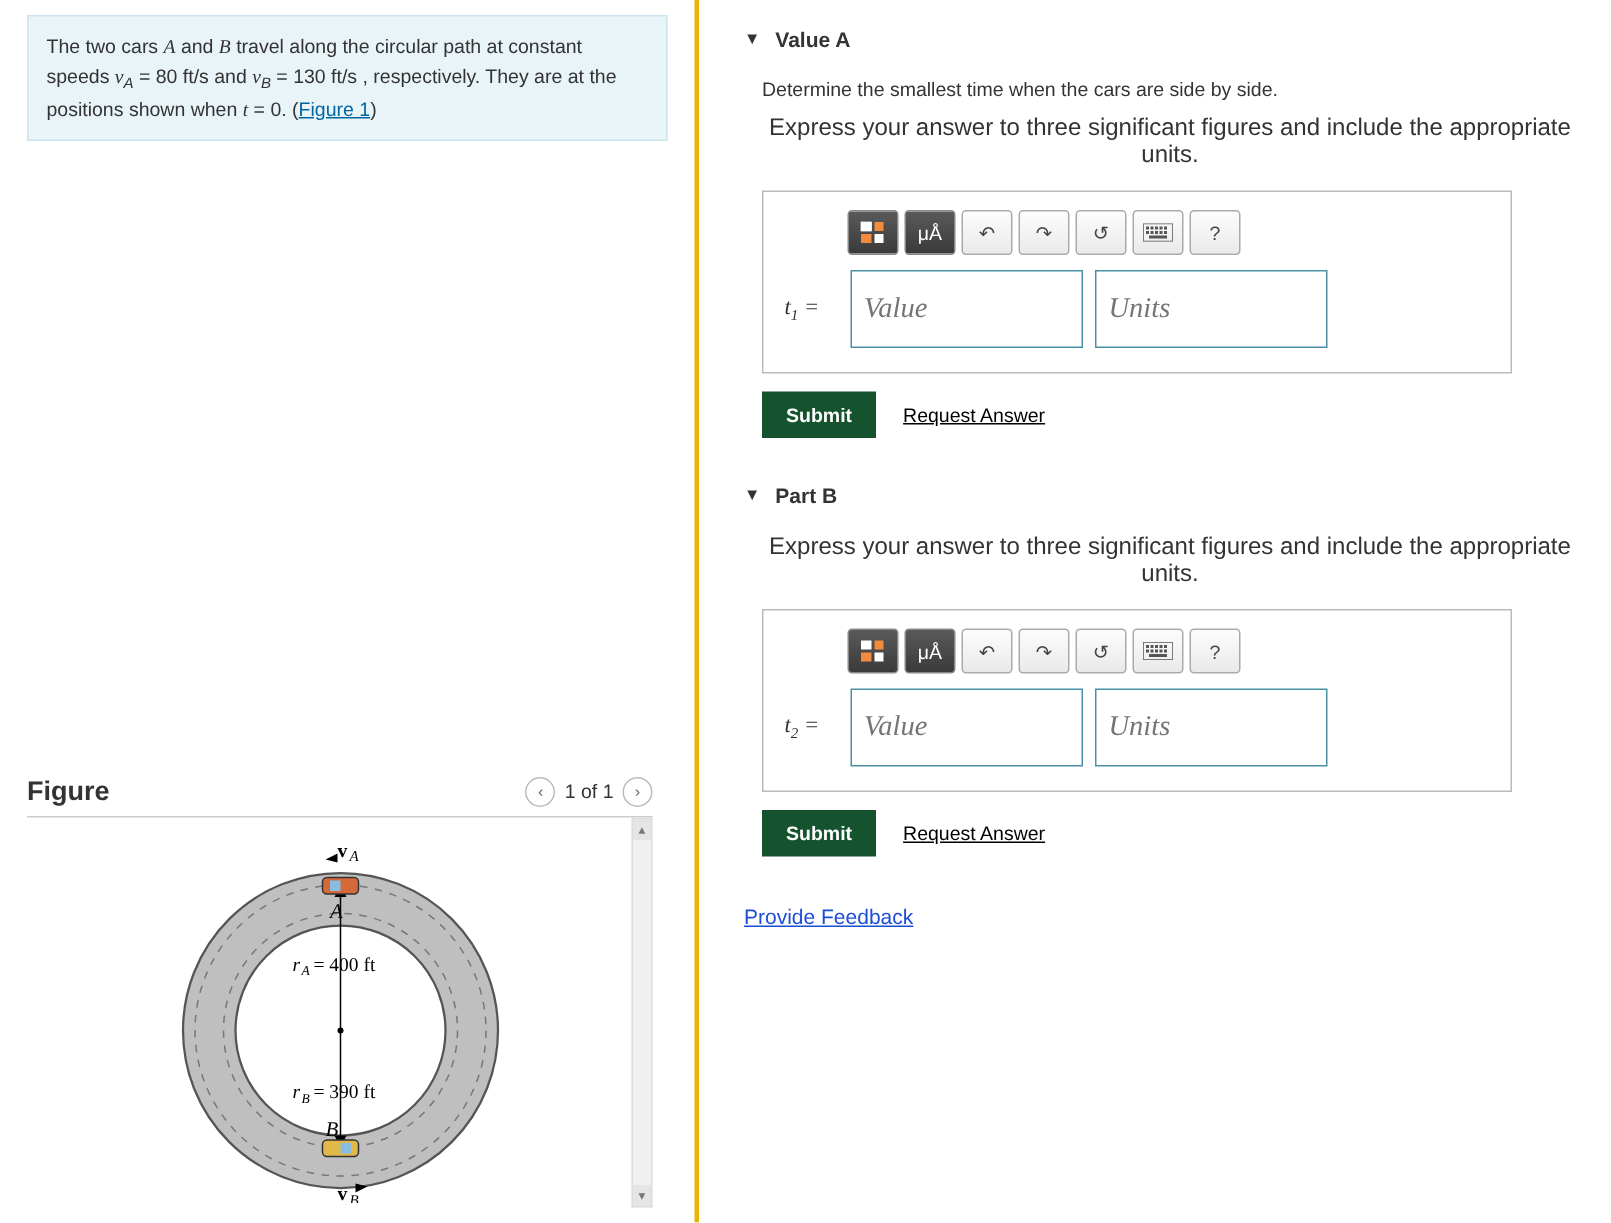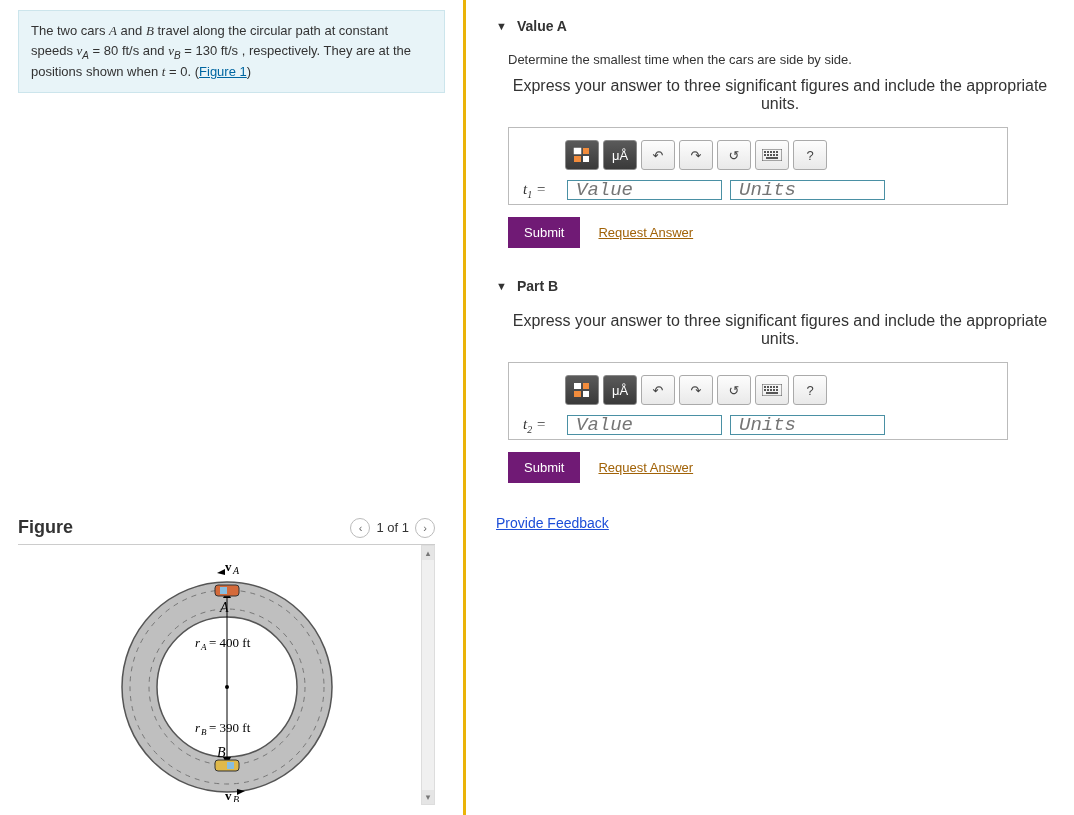--- a/index.html
+++ b/index.html
@@ -20,34 +20,34 @@
   .scroll-ind { position: absolute; right: 0; top: 0; bottom: 0; width: 14px; background: #f0f0f0; border: 1px solid #ddd; }
   .scroll-up, .scroll-down { position: absolute; left: 0; right: 0; height: 14px; background: #e5e5e5; display:flex; align-items:center; justify-content:center; font-size:9px; color:#777;}
   .scroll-up { top: 0; }
   .scroll-down { bottom: 0; }
   .part-section { padding: 18px 22px 12px 30px; }
   .part-header { display: flex; align-items: center; gap: 10px; font-weight: bold; font-size: 14px; margin-bottom: 18px; cursor: pointer; }
   .caret { font-size: 11px; }
   .part-body { padding-left: 12px; }
   .question-text { font-size: 13px; margin-bottom: 10px; }
   .instruction { font-weight: normal; font-size: 16px; margin-bottom: 14px; text-align: center; }
-  .answer-box { border: 1px solid #bbb; padding: 12px 14px 4px 14px; width: 500px; }
+  .answer-box { border: 1px solid #bbb; padding: 12px 14px 16px 14px; width: 500px; }
   .toolbar { display: flex; align-items: center; gap: 4px; margin-left: 42px; margin-bottom: 10px; }
   .tool-btn { width: 34px; height: 30px; border: 1px solid #888; border-radius: 3px; display: flex; align-items: center; justify-content: center; font-size: 13px; cursor: pointer; background: linear-gradient(#5a5a5a,#3a3a3a); color:#fff; }
   .tool-btn.light { background: linear-gradient(#fdfdfd,#e9e9e9); color:#444; border-color:#aaa; }
   .tool-btn svg { display:block; }
   .input-row { display: flex; align-items: center; gap: 8px; margin-left: 0; }
   .var-label { font-family: 'Times New Roman', serif; font-style: italic; font-size: 15px; width: 36px; text-align: left; }
   .var-label sub { font-size: 10px; }
-  .val-input, .unit-input { height: 20px; border: 1px solid #4a90a4; padding: 0 8px; font-family: Liberation Mono, monospace; font-size: 19px; font-style: italic; color: #aaa; background:#fff; }
+  .val-input, .unit-input { height: 52px; border: 1px solid #4a90a4; padding: 0 8px; font-family: Liberation Serif, serif; font-size: 19px; font-style: italic; color: #aaa; background:#fff; }
   .val-input { width: 155px; }
   .unit-input { width: 155px; }
   .action-row { display: flex; align-items: center; gap: 18px; margin-top: 12px; }
-  .submit-btn { background: #701a75; color: #fff; border: none; padding: 8px 16px; font-size: 13px; font-weight: normal; cursor: pointer; text-align: center; }
-  .request-link { color: #a16207; text-decoration: underline; font-size: 13px; cursor: pointer; }
+  .submit-btn { background: #14532d; color: #fff; border: none; padding: 8px 16px; font-size: 13px; font-weight: bold; cursor: pointer; text-align: center; }
+  .request-link { color: #000000; text-decoration: underline; font-size: 13px; cursor: pointer; }
   .feedback-link { color: #1d4ed8; text-decoration: underline; font-size: 14px; margin: 20px 0 0 30px; display: inline-block; cursor:pointer; }
   .deg { font-size: 13px; }
 </style>
 </head>
 <body>
 
 <div class="container">
 
   <div class="left-panel">
     <div class="problem-box">

